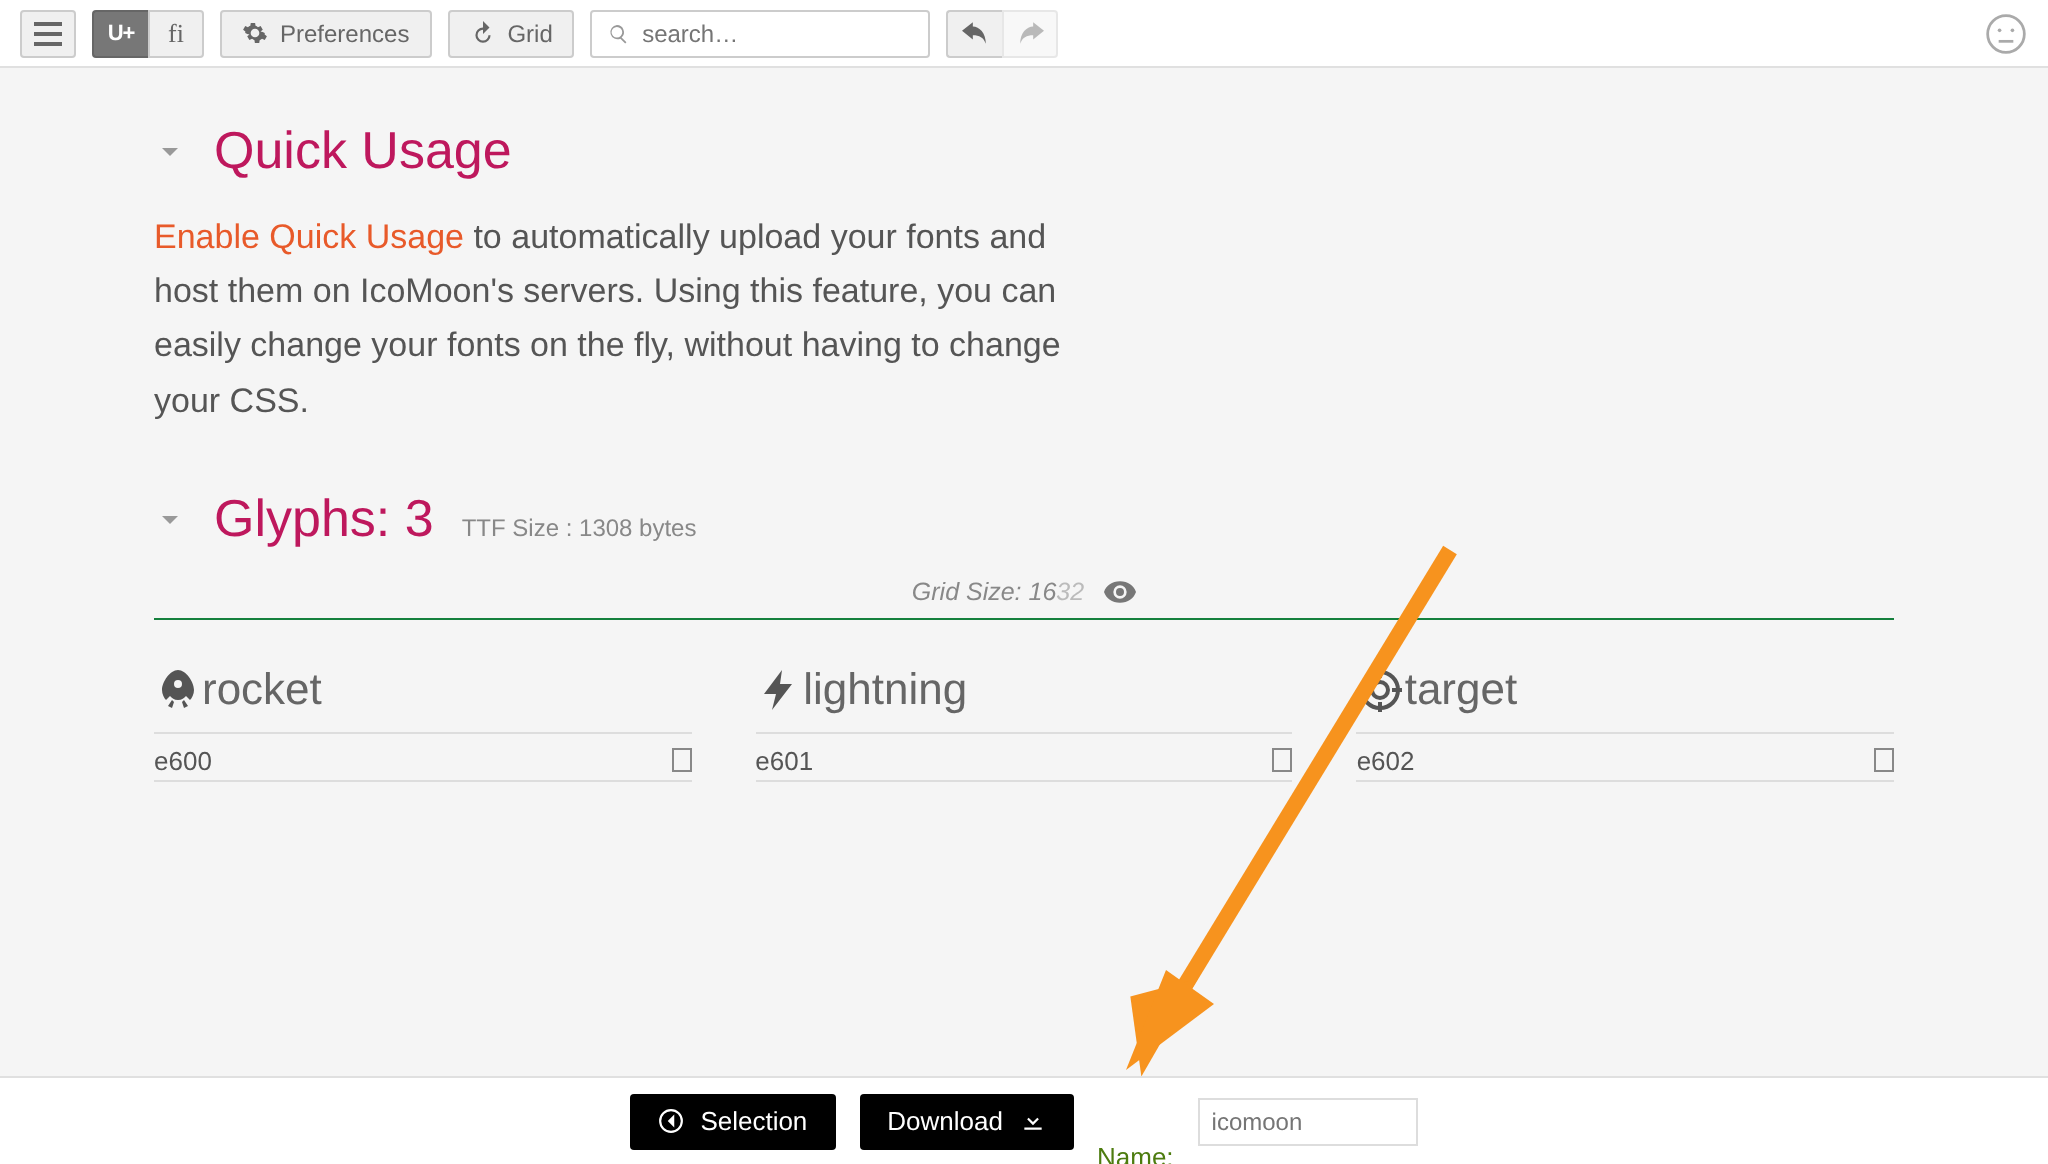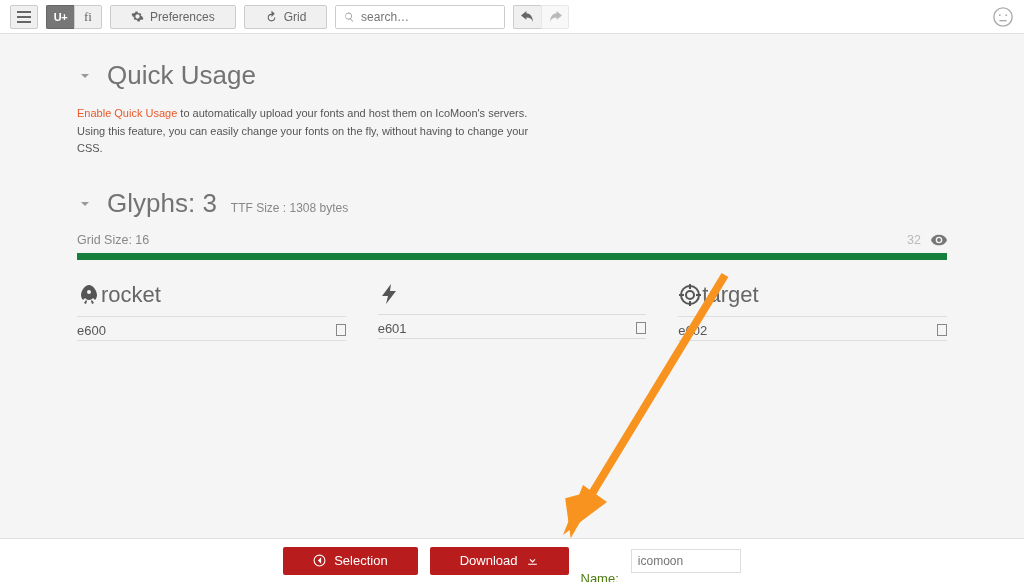--- a/index.html
+++ b/index.html
@@ -20,21 +20,21 @@
   display: flex;
   align-items: center;
   padding: 0 10px;
   gap: 8px;
 }
 .tbtn {
   display: inline-flex;
   align-items: center;
   gap: 6px;
   height: 24px;
-  padding: 0 20px;
+  padding: 0 10px;
   font-size: 12px;
   color: #666;
   background: #f0f0f0;
   border: 1px solid #ccc;
   border-radius: 2px;
   cursor: pointer;
 }
 .tbtn.icon-only { padding: 0; width: 28px; justify-content: center; }
 .tbtn.dark { background: #777; color: #fff; border-color: #666; }
 .tbtn-group { display: flex; gap: 0; }
@@ -58,29 +58,29 @@
 .main {
   padding: 26px 0 70px 0;
 }
 .wrap { width: 870px; margin: 0 auto; }
 .section { margin-bottom: 30px; }
 .section-header {
   display: flex; align-items: baseline; gap: 14px;
   color: #888; margin-bottom: 14px; cursor: pointer;
 }
 .section-header .chev { color: #999; }
-.section-title { font-size: 26px; font-weight: 300; color: #737373; }
+.section-title { font-size: 26px; font-weight: 300; color: #be185d; }
 .section-sub { font-size: 12px; color: #888; }
-.desc { font-size: 11px; color: #555; line-height: 1.6; max-width: 470px; }
+.desc { font-size: 17px; color: #555; line-height: 1.6; max-width: 470px; }
 .desc a { color: #e85a2a; text-decoration: none; }
 
 .grid-row {
-  display: flex; justify-content: space-between; align-items: center;
+  display: flex; justify-content: center; align-items: center;
   font-size: 12.5px; color: #888;
-  border-bottom: 7px solid #15803d; padding-bottom: 6px; margin-bottom: 22px;
+  border-bottom: 1px solid #15803d; padding-bottom: 6px; margin-bottom: 22px; font-style: italic;
 }
 .grid-row .right { display: flex; align-items: center; gap: 10px; color: #bbb; }
 .eye-icon { width: 16px; height: 12px; color: #777; }
 
 .glyph-grid { display: grid; grid-template-columns: 1fr 1fr 1fr; gap: 26px 32px; }
 .glyph { }
 .glyph-name-row {
   display: flex; align-items: center; gap: 0;
   border-bottom: 1px solid #ddd; padding-bottom: 8px; margin-bottom: 6px;
 }
@@ -103,22 +103,22 @@
 
 
 .footer {
   position: absolute; left: 0; right: 0; bottom: 0;
   height: 44px; background: #fff; border-top: 1px solid #e0e0e0;
   display: flex; align-items: center; justify-content: center; gap: 12px;
   font-size: 13px;
 }
 .fbtn {
   display: inline-flex; align-items: center; gap: 8px;
-  height: 28px; padding: 0 30px; border-radius: 2px;
-  background: #b91c1c; color: #fff; border: none; cursor: pointer;
+  height: 28px; padding: 0 14px; border-radius: 2px;
+  background: #000000; color: #fff; border: none; cursor: pointer;
   font-size: 13px;
 }
 .label-muted { color: #4d7c0f; font-size: 13px; margin-top: 35px; }
 .footer input {
   height: 24px; border: 1px solid #ddd; padding: 0 6px; font-size: 12px; width: 110px; color: #0f766e;
 }
 
 
 .arrow {
   position: absolute; left: 555px; top: 265px;
@@ -233,20 +233,21 @@
     <div class="glyph-code-row">
       <input class="code" value="e600" style="">
       <span class="box"></span>
     </div>
           </div>
           <div class="glyph">
     <div class="glyph-name-row">
       <svg class="glyph-icon" width="24" height="24">
                 <use href="#i-lightning" fill="currentColor"></use>
               </svg>
+      <input class="name" value="lightning" style="">
     </div>
     <div class="glyph-code-row">
       <input class="code" value="e601" style="">
       <span class="box"></span>
     </div>
           </div>
           <div class="glyph">
     <div class="glyph-name-row">
       <svg class="glyph-icon" width="24" height="24">
                 <use href="#i-target" fill="currentColor"></use>

